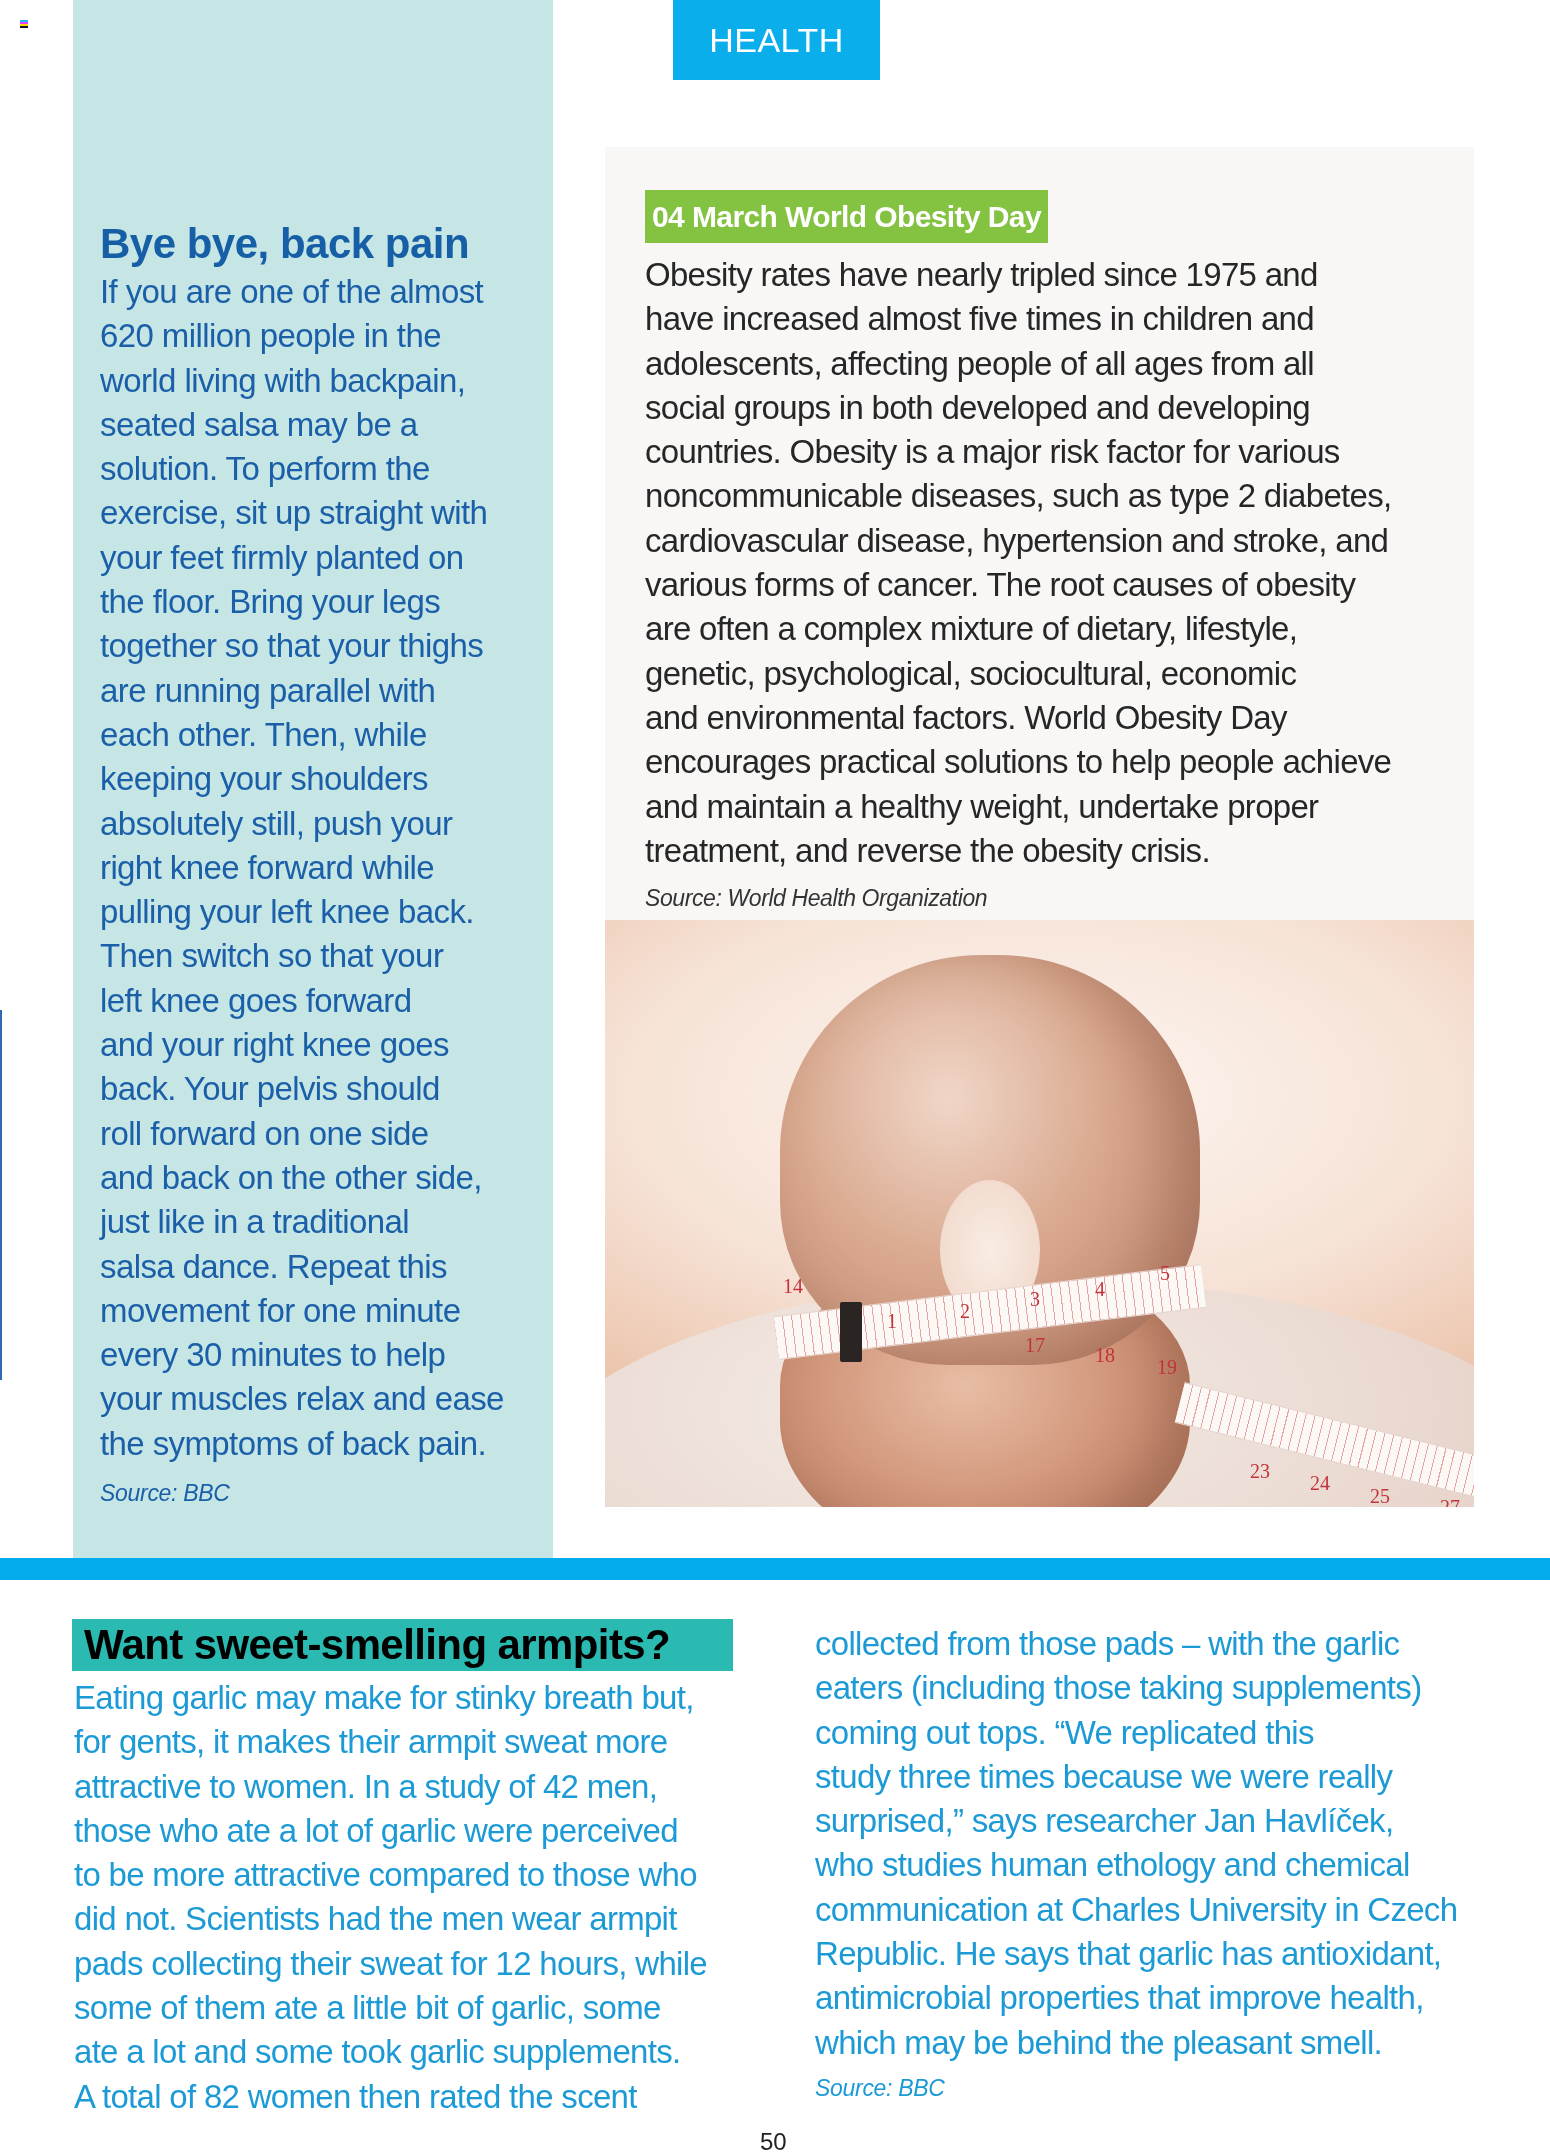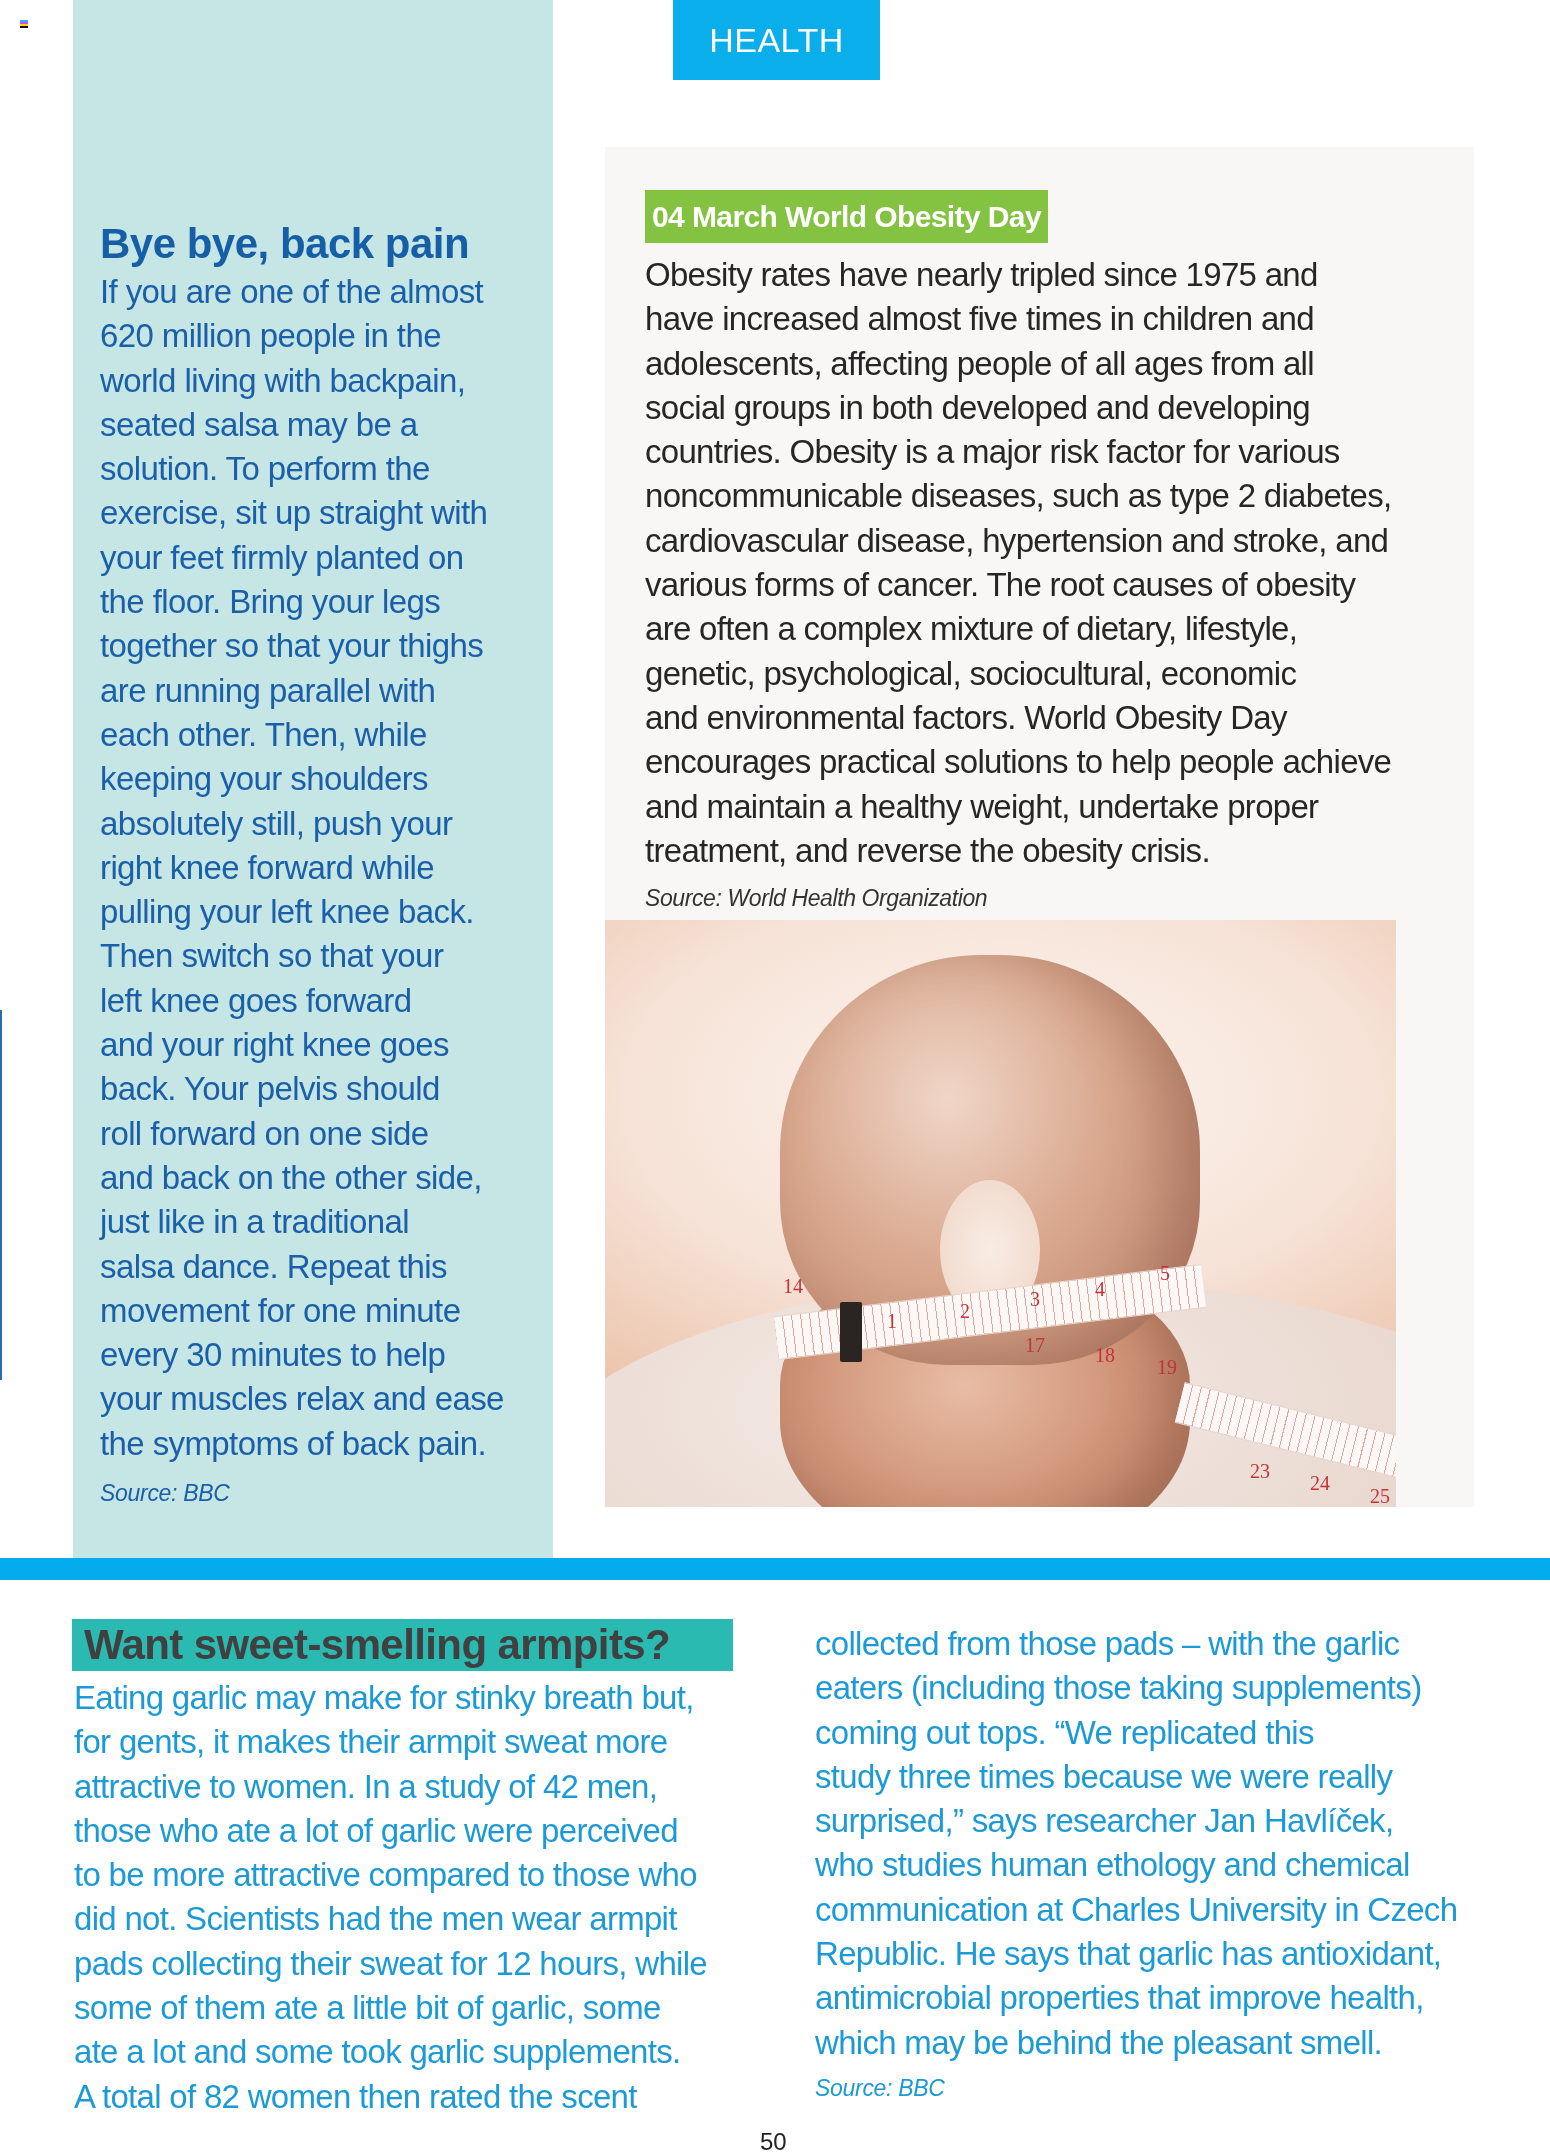--- a/index.html
+++ b/index.html
@@ -40,21 +40,21 @@
     .obesity-title-bar {
       position: absolute; left: 40px; top: 43px; height: 53px; padding: 0 7px;
       background: #84c242; color: #ffffff;
       font-size: 30px; font-weight: bold; line-height: 53px; white-space: nowrap; letter-spacing: -0.6px;
     }
     .obesity-body { position: absolute; left: 40px; top: 106px; color: #262626; }
     .obesity-line { font-size: 33px; line-height: 44.3px; white-space: nowrap; letter-spacing: -0.7px; }
     .obesity-source { font-size: 23px; font-style: italic; color: #333; margin-top: 12px; letter-spacing: -0.4px; }
 
     .donut-photo {
-      position: absolute; left: 0; top: 773px; width: 791px; height: 587px;
+      position: absolute; left: 0; top: 773px; width: 869px; height: 587px;
       overflow: hidden;
       background:
         radial-gradient(ellipse 80% 60% at 50% 30%, #fdf6f1 0%, #f6e2d6 60%, #ecc5ad 100%);
     }
     .donut-plate {
       position: absolute; left: -80px; top: 360px; width: 1050px; height: 420px;
       border-radius: 50%;
       background: radial-gradient(ellipse at 40% 30%, #f4ece7 0%, #e8d6cd 60%, #d9c2b6 100%);
     }
     .donut-top {
@@ -89,21 +89,21 @@
       border-radius: 2px;
     }
     .tape-num { position: absolute; color: #c2333a; font-family: "Liberation Serif", serif; font-size: 20px; }
 
     
     .section-bar { left: 0; top: 1558px; width: 1550px; height: 22px; background: #04aced; }
 
     
     .armpits-title-bar {
       left: 72px; top: 1619px; height: 52px; width: 661px;
-      background: #2bbab2; color: #404040;
+      background: #2bbab2; color: #000000;
       font-size: 42px; font-weight: bold; line-height: 52px; white-space: nowrap;
       padding-left: 12px; box-sizing: border-box; letter-spacing: -0.6px;
     }
     .armpits-col { color: #1c9ad6; }
     .armpits-line { font-size: 33px; line-height: 44.3px; white-space: nowrap; letter-spacing: -0.7px; }
     .armpits-col1 { left: 74px; top: 1676px; }
     .armpits-col2 { left: 790px; top: 1622px; margin-left: 25px; }
     .armpits-source { font-size: 23px; font-style: italic; margin-top: 10px; color: #1c9ad6; letter-spacing: -0.3px; }
 
     .page-number { left: 760px; top: 2128px; font-size: 24px; color: #222; }

